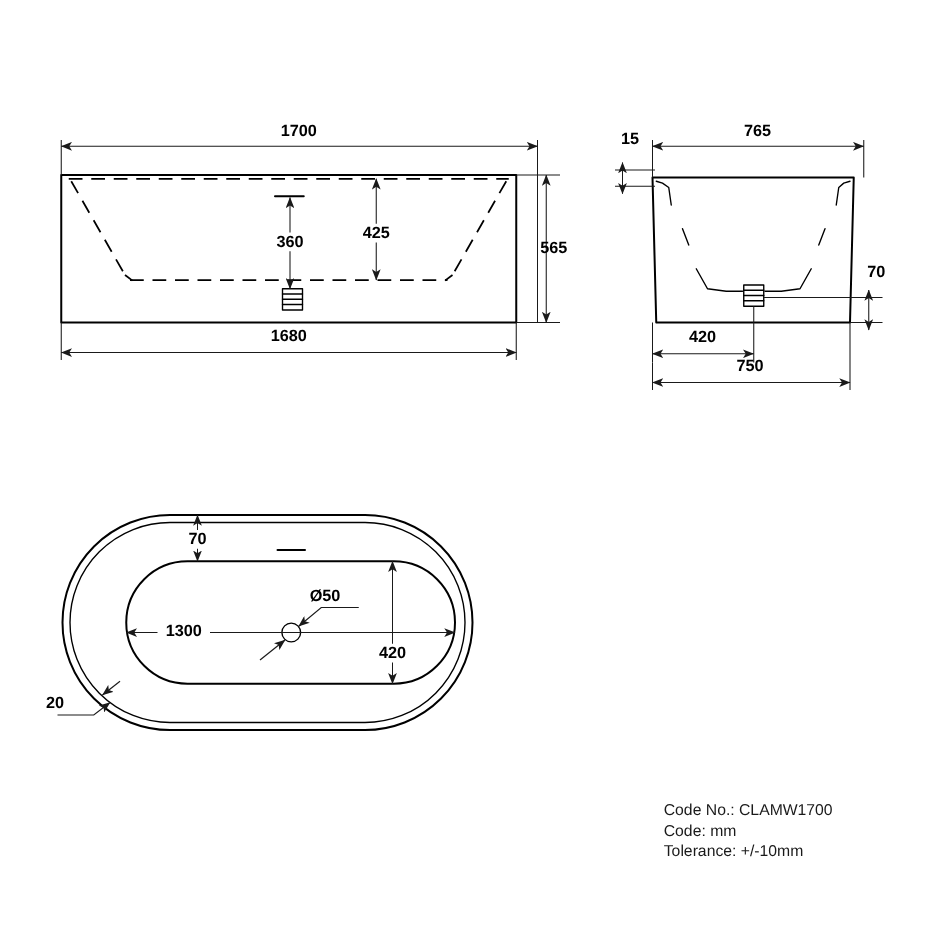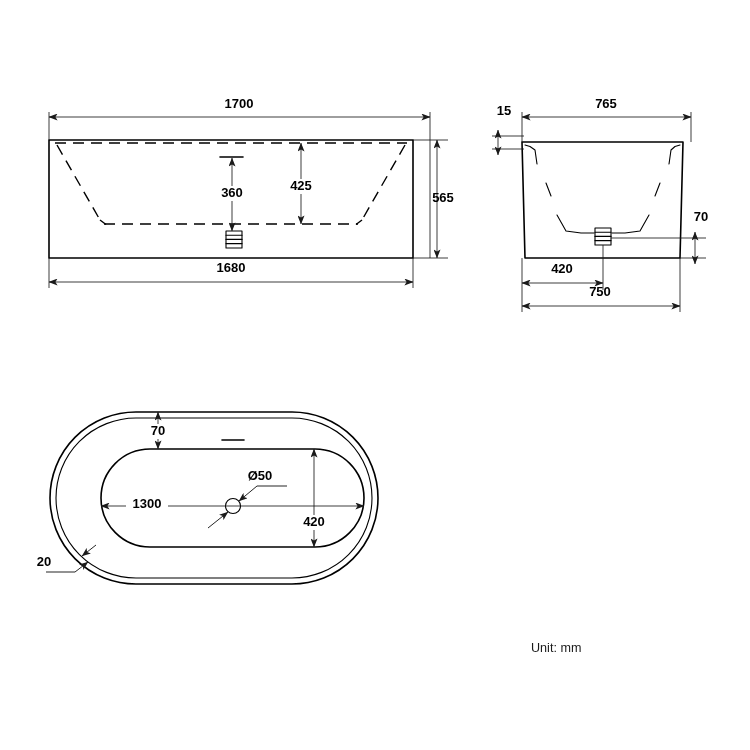--- a/index.html
+++ b/index.html
@@ -252,16 +252,18 @@
 
       <g>
         <path class="leader" marker-start="url(#arrowStart)" d="M88,562 L75,572 L46,572"></path>
         <path class="leader" marker-start="url(#arrowStart)" d="M82,556 L96,545"></path>
         <text class="dim-text" x="44" y="563" text-anchor="end">20</text>
       </g>
     </g>
   </svg>
 
   <div id="spec-block">
-    <div class="spec-line">Unit: mm</div>
+    <div class="spec-line">Code No.: CLAMW1700</div>
+    <div class="spec-line">Code: mm</div>
+    <div class="spec-line">Tolerance: +/-10mm</div>
   </div>
 
 </div>
 
 </body></html>

